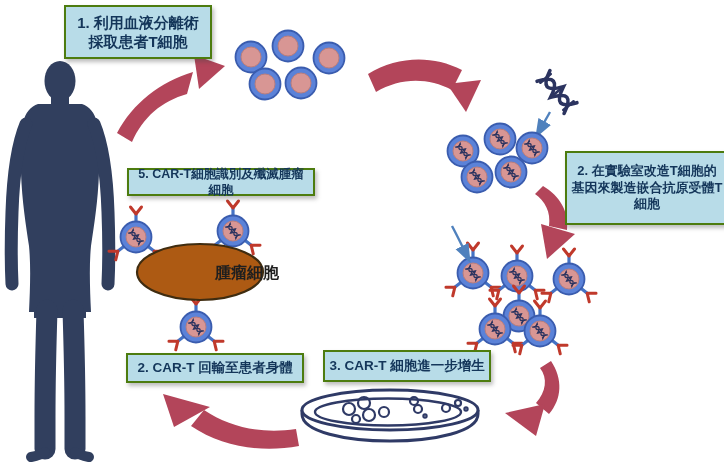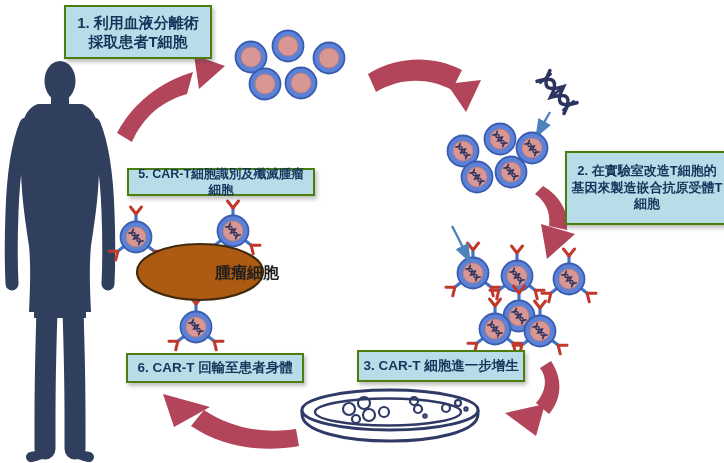--- a/index.html
+++ b/index.html
@@ -12,21 +12,21 @@
     position:absolute; background:#b8dce8; border:2px solid #4d7c0f;
     color:#14365a; font-weight:bold; text-align:center;
     display:flex; align-items:center; justify-content:center;
     box-shadow:2px 3px 4px rgba(70,70,70,.35); line-height:1.3;
     box-sizing:border-box; padding:2px 4px;
   }
   #box1 { left:64px;  top:5px;   width:148px; height:54px; font-size:15px; }
   #box2 { left:565px; top:151px; width:164px; height:74px; font-size:13px; }
   #box5 { left:127px; top:168px; width:188px; height:28px; font-size:12.5px; }
   #boxlabel { left:345px; top:198px; width:112px; height:30px; font-size:13px; }
-  #box3 { left:323px; top:350px; width:168px; height:32px; font-size:13.5px;margin-left:34px; }
+  #box3 { left:323px; top:350px; width:168px; height:32px; font-size:13.5px; }
   #box4 { left:126px; top:353px; width:178px; height:30px; font-size:13.5px; }
   #tumor-label {
     position:absolute; left:140px; top:259px; width:120px; height:28px;
     display:flex; align-items:center; justify-content:center;
     font-size:16px; font-weight:600; color:#1f1f1f;margin-left:47px;
   }
 </style>
 </head>
 <body>
 
@@ -160,20 +160,20 @@
   <div class="stepbox" id="box1">
     <span>1. 利用血液分離術採取患者T細胞</span>
   </div>
   <div class="stepbox" id="box2">
     <span>2. 在實驗室改造T細胞的基因來製造嵌合抗原受體T細胞</span>
   </div>
   <div class="stepbox" id="box3">
     <span>3. CAR-T 細胞進一步增生</span>
   </div>
   <div class="stepbox" id="box4">
-    <span>6. CAR-T 回輸至患者身體</span>
+    <span>2. CAR-T 回輸至患者身體</span>
   </div>
   <div class="stepbox" id="box5">
     <span>5. CAR-T細胞識別及殲滅腫瘤細胞</span>
   </div>
   <div id="tumor-label">腫瘤細胞</div>
 
 </div>
 
 </body></html>

